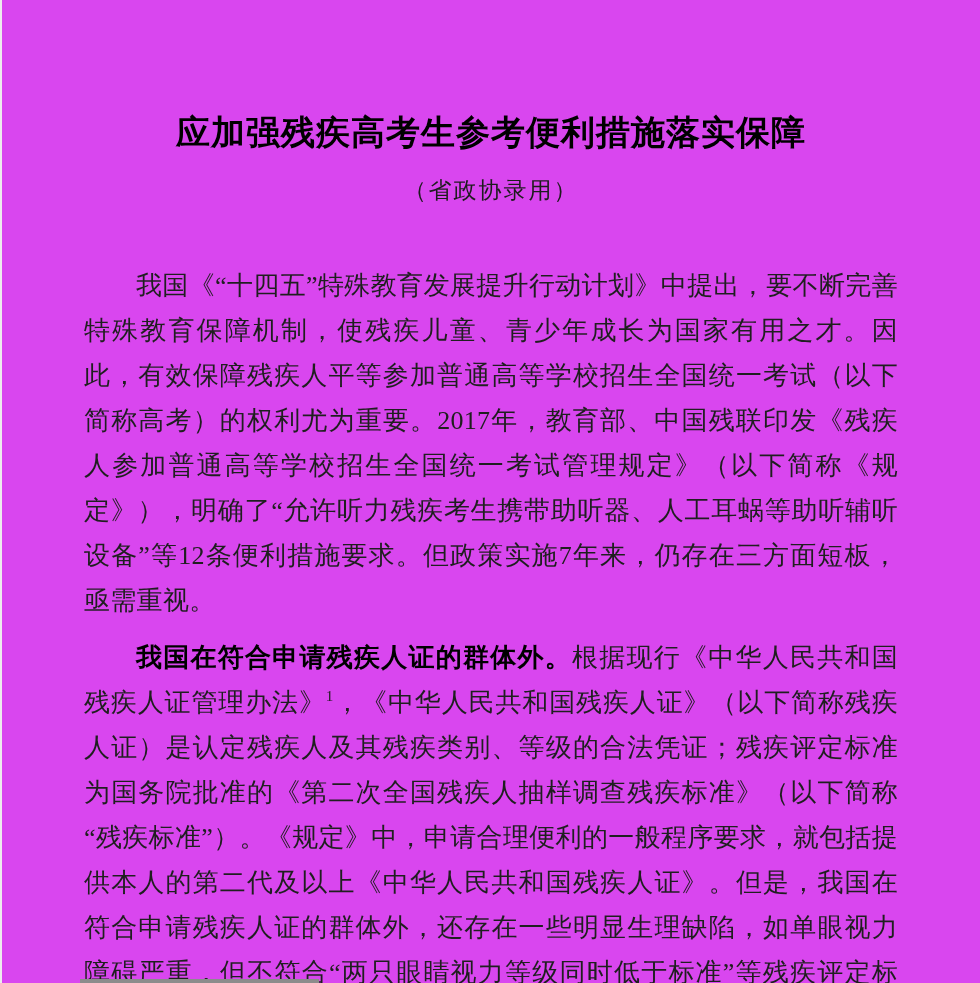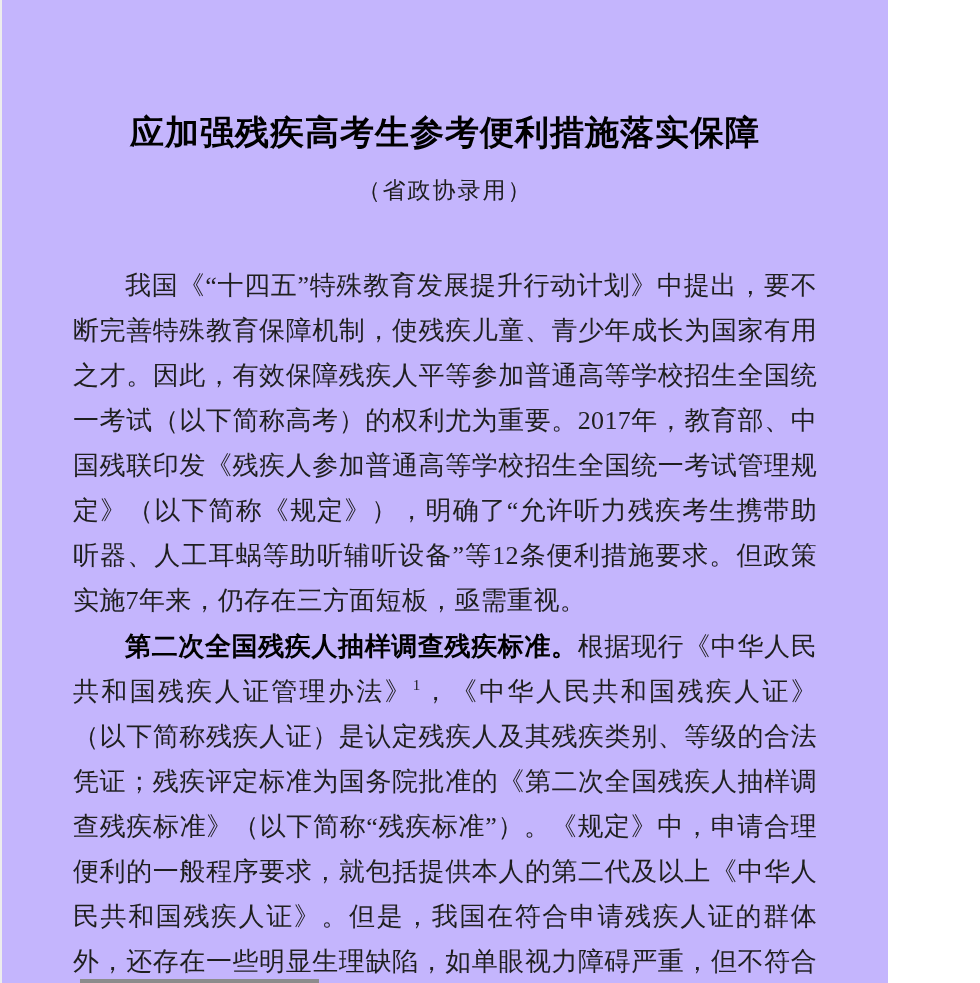--- a/index.html
+++ b/index.html
@@ -2,23 +2,23 @@
 <html lang="zh"><head>
 <meta charset="utf-8">
 <style>
   html, body {
     margin: 0;
     padding: 0;
     background: #ffffff;
   }
   .page {
     position: relative;
-    width: 888px;
+    width: 980px;
     height: 983px;
-    background: #c4b5fd;
+    background: #d946ef;
     overflow: hidden;
     box-sizing: border-box;
     border-left: 2px solid #ededed;
     font-family: "Liberation Serif", "DejaVu Serif", serif;
     color: #1c1c1c;
   }
   .doc-title {
     margin: 0;
     padding-top: 110px;
     text-align: center;
@@ -40,21 +40,21 @@
   .doc-body {
     margin: 58px 70px 0 70px;
     font-size: 26px;
     line-height: 45px;
     letter-spacing: 0.3px;
     text-align: justify;
     text-justify: inter-ideograph;
     color: #1f1f1f;
   }
   .doc-body p {
-    margin: 1px;
+    margin: 12px;
     text-indent: 2em;
   }
   .bold-lead {
     font-family: "Liberation Sans", "DejaVu Sans", sans-serif;
     font-weight: 700;
     color: #000000;
   }
   .footnote-ref {
     font-size: 15px;
     vertical-align: super;
@@ -75,19 +75,19 @@
 <div class="page">
 
   <h1 class="doc-title">应加强残疾高考生参考便利措施落实保障</h1>
 
   <div class="doc-subtitle">（省政协录用）</div>
 
   <div class="doc-body">
 
     <p><span>我国《“十四五”特殊教育发展提升行动计划》中提出，要不断完善特殊教育保障机制，使残疾儿童、青少年成长为国家有用之才。因此，有效保障残疾人平等参加普通高等学校招生全国统一考试（以下简称高考）的权利尤为重要。2017年，教育部、中国残联印发《残疾人参加普通高等学校招生全国统一考试管理规定》（以下简称《规定》），明确了“允许听力残疾考生携带助听器、人工耳蜗等助听辅听设备”等12条便利措施要求。但政策实施7年来，仍存在三方面短板，亟需重视。</span></p>
 
-    <p><strong class="bold-lead">第二次全国残疾人抽样调查残疾标准。</strong><span>根据现行《中华人民共和国残疾人证管理办法》</span><sup class="footnote-ref">1</sup><span>，《中华人民共和国残疾人证》（以下简称残疾人证）是认定残疾人及其残疾类别、等级的合法凭证；残疾评定标准为国务院批准的《第二次全国残疾人抽样调查残疾标准》（以下简称“残疾标准”）。《规定》中，申请合理便利的一般程序要求，就包括提供本人的第二代及以上《中华人民共和国残疾人证》。但是，我国在符合申请残疾人证的群体外，还存在一些明显生理缺陷，如单眼视力障碍严重，但不符合“两只眼睛视力等级同时低于标准”等残疾评定标准、无法申领残疾人证的人群。</span></p>
+    <p><strong class="bold-lead">我国在符合申请残疾人证的群体外。</strong><span>根据现行《中华人民共和国残疾人证管理办法》</span><sup class="footnote-ref">1</sup><span>，《中华人民共和国残疾人证》（以下简称残疾人证）是认定残疾人及其残疾类别、等级的合法凭证；残疾评定标准为国务院批准的《第二次全国残疾人抽样调查残疾标准》（以下简称“残疾标准”）。《规定》中，申请合理便利的一般程序要求，就包括提供本人的第二代及以上《中华人民共和国残疾人证》。但是，我国在符合申请残疾人证的群体外，还存在一些明显生理缺陷，如单眼视力障碍严重，但不符合“两只眼睛视力等级同时低于标准”等残疾评定标准、无法申领残疾人证的人群。</span></p>
 
   </div>
 
   <div class="footnote-rule"></div>
 
 </div>
 
 </body></html>

